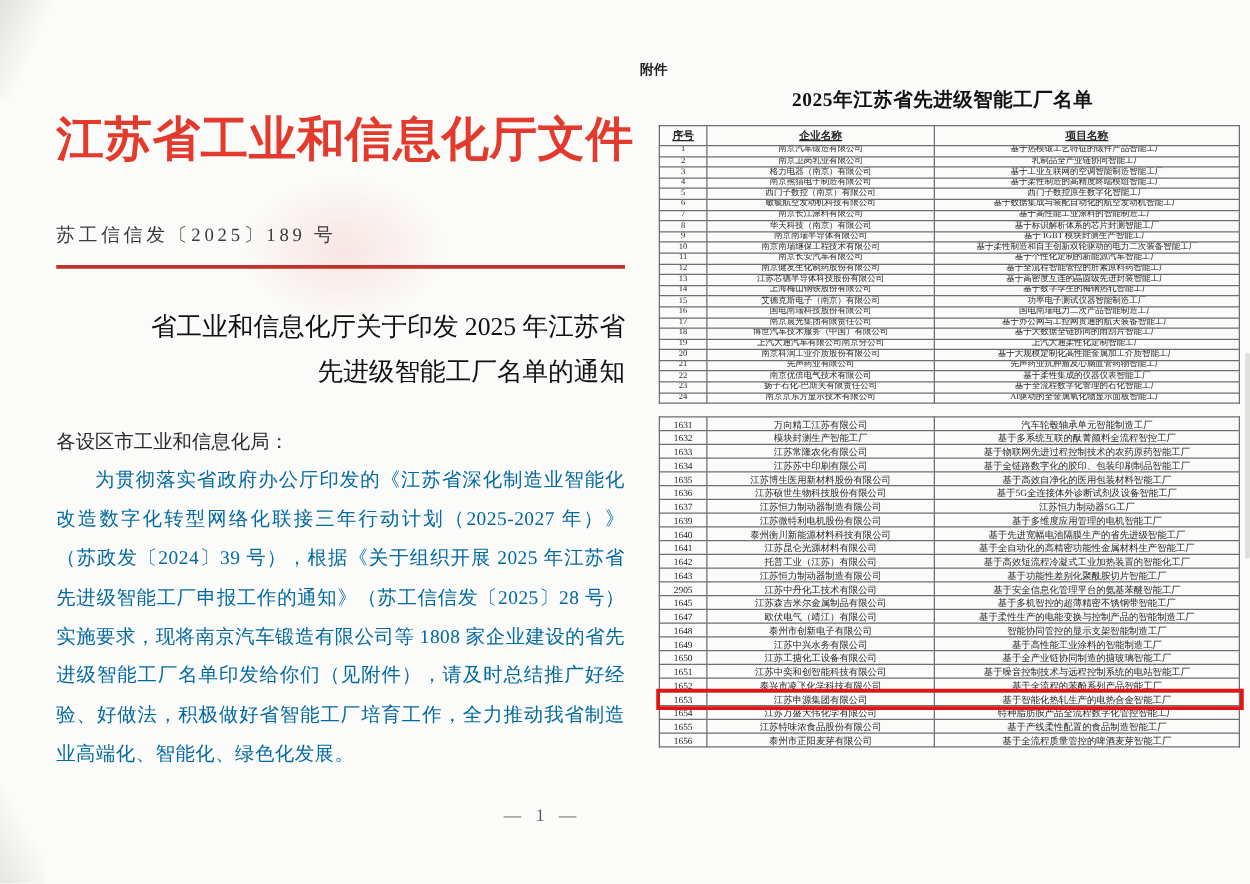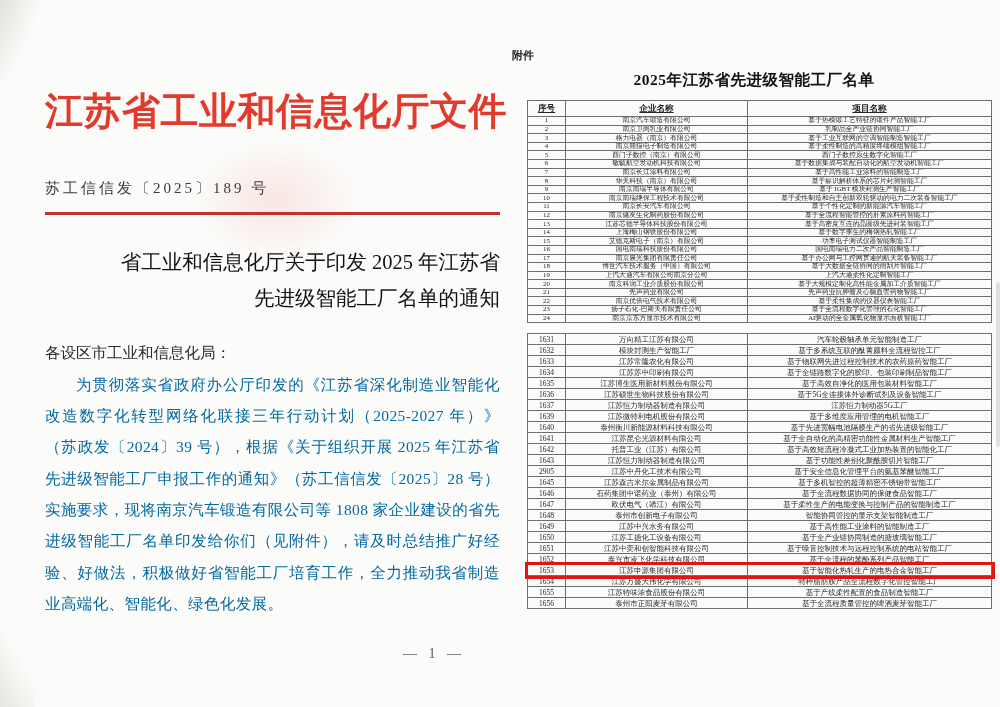--- a/index.html
+++ b/index.html
@@ -289,25 +289,20 @@
               <td>2905</td>
               <td>江苏中丹化工技术有限公司</td>
               <td>基于安全信息化管理平台的氨基苯醚智能工厂</td>
             </tr>
             <tr>
               <td>1645</td>
               <td>江苏森吉米尔金属制品有限公司</td>
               <td>基于多机智控的超薄精密不锈钢带智能工厂</td>
             </tr>
             <tr>
-              <td>1646</td>
-              <td>石药集团中诺药业（泰州）有限公司</td>
-              <td>基于全流程数据协同的保健食品智能工厂</td>
-            </tr>
-            <tr>
               <td>1647</td>
               <td>欧伏电气（靖江）有限公司</td>
               <td>基于柔性生产的电能变换与控制产品的智能制造工厂</td>
             </tr>
             <tr>
               <td>1648</td>
               <td>泰州市创新电子有限公司</td>
               <td>智能协同管控的显示支架智能制造工厂</td>
             </tr>
             <tr>

